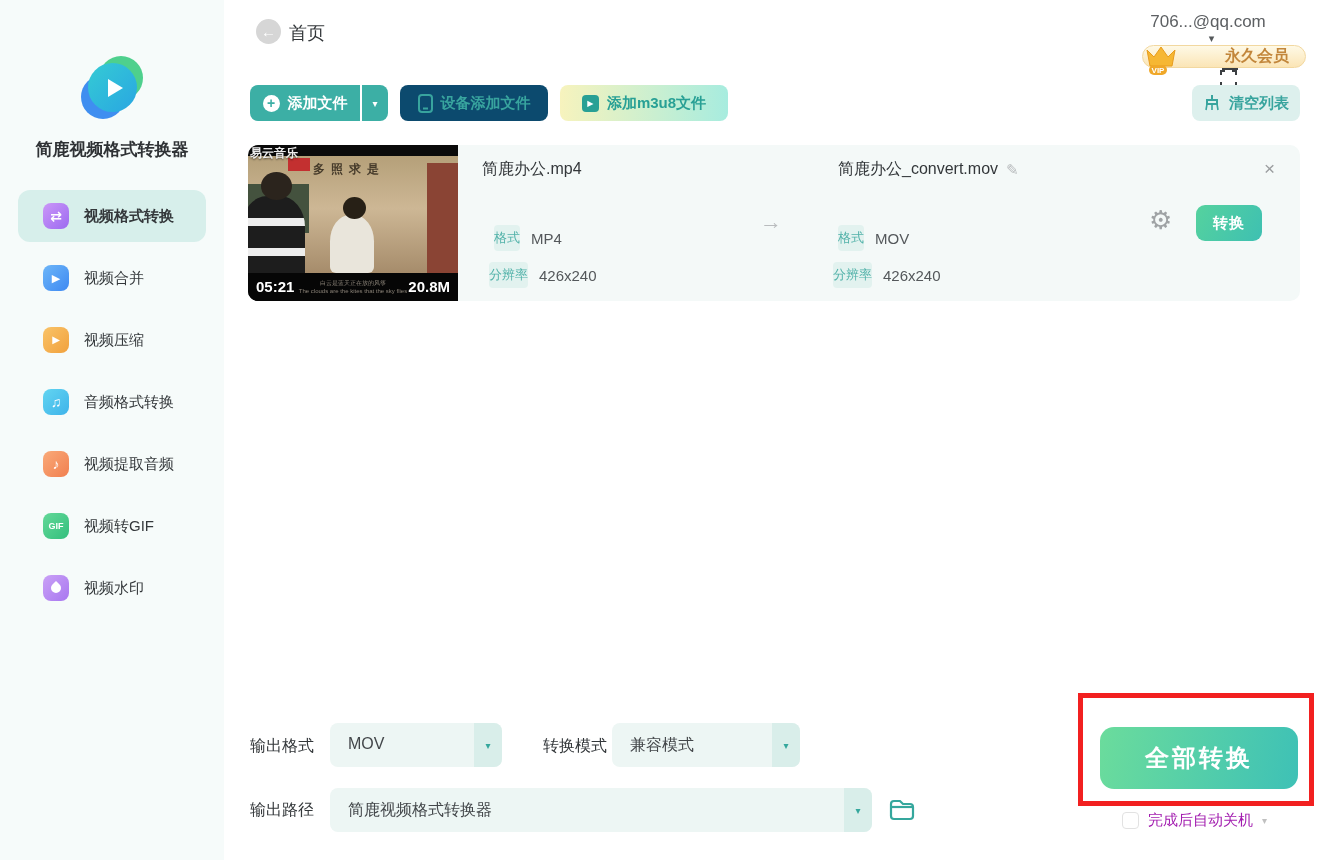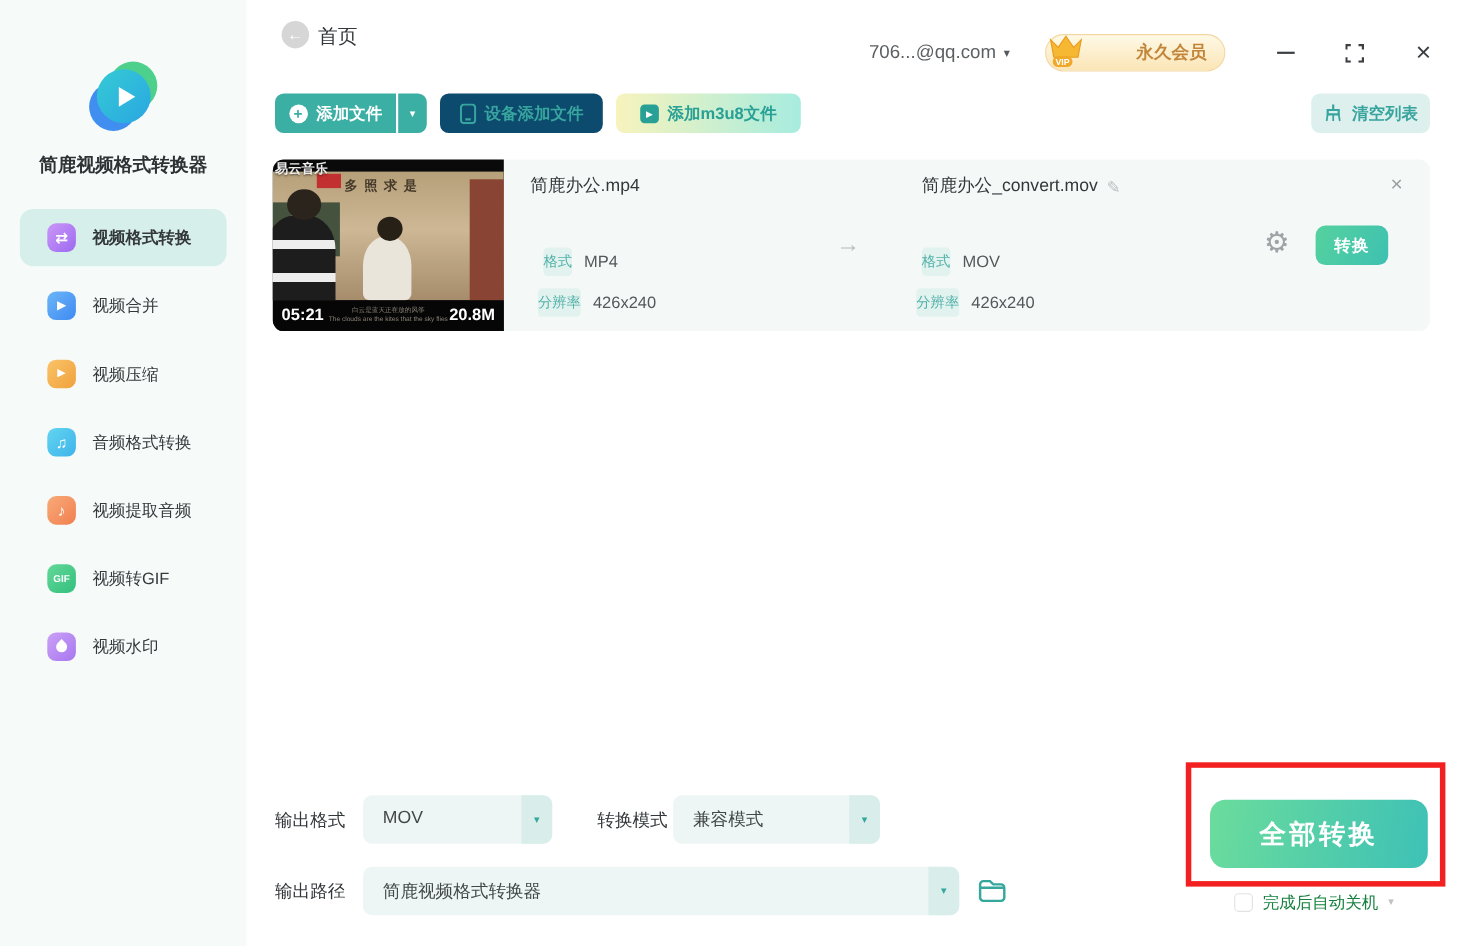--- a/index.html
+++ b/index.html
@@ -28,21 +28,21 @@
   .ic-compress { background:linear-gradient(135deg,#f9c368,#f1a13d); font-size:10px; }
   .ic-audio    { background:linear-gradient(135deg,#63d5f1,#3eb3ea); }
   .ic-extract  { background:linear-gradient(135deg,#f9aa79,#f17f4f); }
   .ic-gif      { background:linear-gradient(135deg,#63d898,#33bf7d); font-size:9px; font-weight:bold; }
   .ic-wm       { background:linear-gradient(135deg,#caa1f6,#a877f0); }
   .drop-shape  { width:10px; height:10px; background:#fff; border-radius:0 50% 50% 50%; transform:rotate(45deg); }
   
   .back-btn { position:absolute; left:256px; top:19px; width:25px; height:25px; border-radius:50%; background:#d6d6d6;
               color:#fff; display:flex; align-items:center; justify-content:center; font-size:15px; cursor:pointer; }
   .home-label { position:absolute; left:289px; top:21px; font-size:18px; color:#33373a; }
-  .tb-right { position:absolute; top:28px; right:20px; height:40px; display:flex; align-items:center; }
+  .tb-right { position:absolute; top:12px; right:20px; height:40px; display:flex; align-items:center;flex-direction:column; }
   .account { font-size:17px; color:#5d6063; cursor:pointer; }
   .acct-caret { font-size:11px; color:#55585b; margin-left:7px; cursor:pointer; }
   .vip-pill { position:relative; margin-left:32px; height:34px; border-radius:17px; padding:0 16px 0 42px;
               background:linear-gradient(180deg,#fefaе8,#fbe6ba); background:linear-gradient(180deg,#fef9e6,#fbe5b6);
               border:1px solid #f2d8a0; display:flex; align-items:center; cursor:pointer; }
   .vip-label { font-size:16px; font-weight:bold; color:#c2863b;margin-left:40px; }
   .crown { position:absolute; left:-4px; top:-8px; width:44px; height:44px; }
   .win-btn { color:#3c3f42; cursor:pointer; display:flex; align-items:center; justify-content:center; }
   .btn-min { margin-left:44px; width:22px; height:22px; }
   .btn-min span { display:block; width:16px; height:2px; background:#3c3f42; }
@@ -102,21 +102,21 @@
   .lab-format { left:250px; top:736px; } .sel-format { left:330px; top:723px; width:172px; }
   .lab-mode { left:543px; top:736px; } .sel-mode { left:612px; top:723px; width:188px; }
   .lab-path { left:250px; top:800px; } .sel-path { left:330px; top:788px; width:542px; }
   .folder-btn { position:absolute; left:888px; top:796px; width:28px; height:28px; cursor:pointer; }
   .red-box { position:absolute; left:1078px; top:693px; width:236px; height:113px; border:5px solid #f22020; }
   .btn-convert-all { position:absolute; left:1100px; top:727px; width:198px; height:62px; border-radius:14px;
                      background:linear-gradient(100deg,#6bdc9c,#3ec1b6); color:#fff; font-size:24px; font-weight:bold;
                      letter-spacing:3px; display:flex; align-items:center; justify-content:center; cursor:pointer; }
   .shutdown-row { position:absolute; left:1122px; top:811px; display:flex; align-items:center; gap:9px; }
   .checkbox { width:17px; height:17px; border:1px solid #e2e2e2; border-radius:4px; background:#fff; cursor:pointer; }
-  .shutdown-label { font-size:15px; color:#15803d; }
+  .shutdown-label { font-size:15px; color:#a21caf; }
   .shutdown-caret { font-size:10px; color:#c0c0c0; cursor:pointer; }
 </style>
 </head>
 <body>
 
 <div class="sidebar">
   <div class="logo">
     <span class="c-green"></span>
       <span class="c-blue"></span>
     <span class="c-main">

